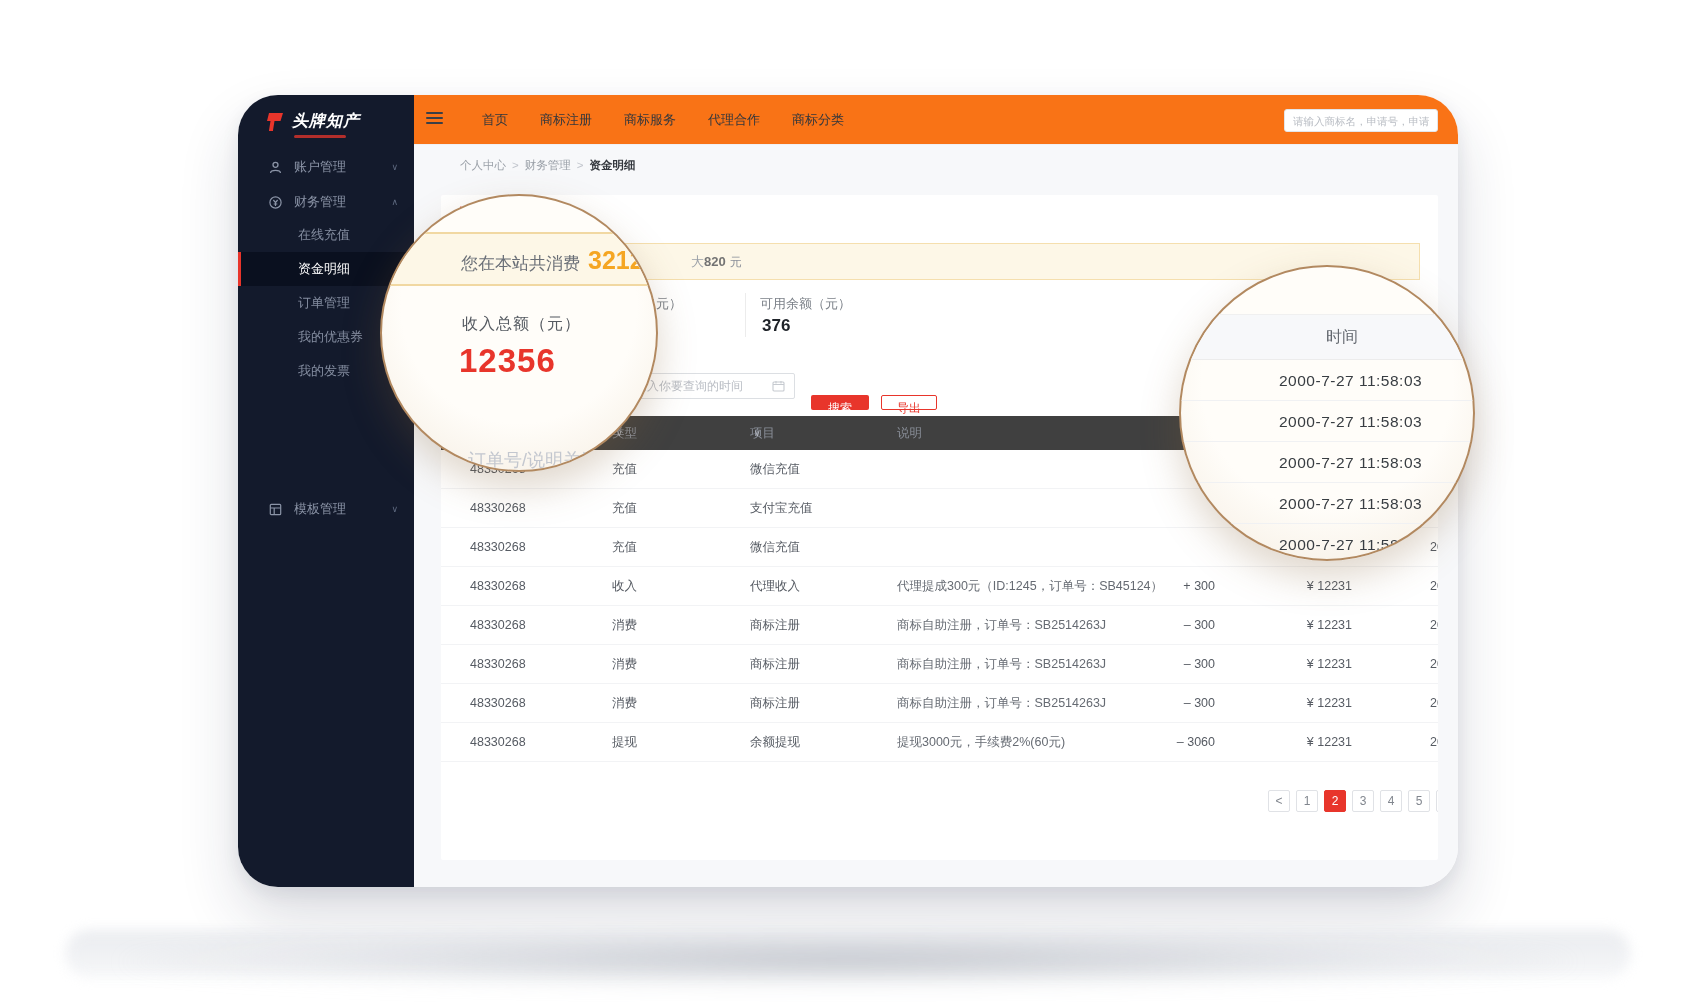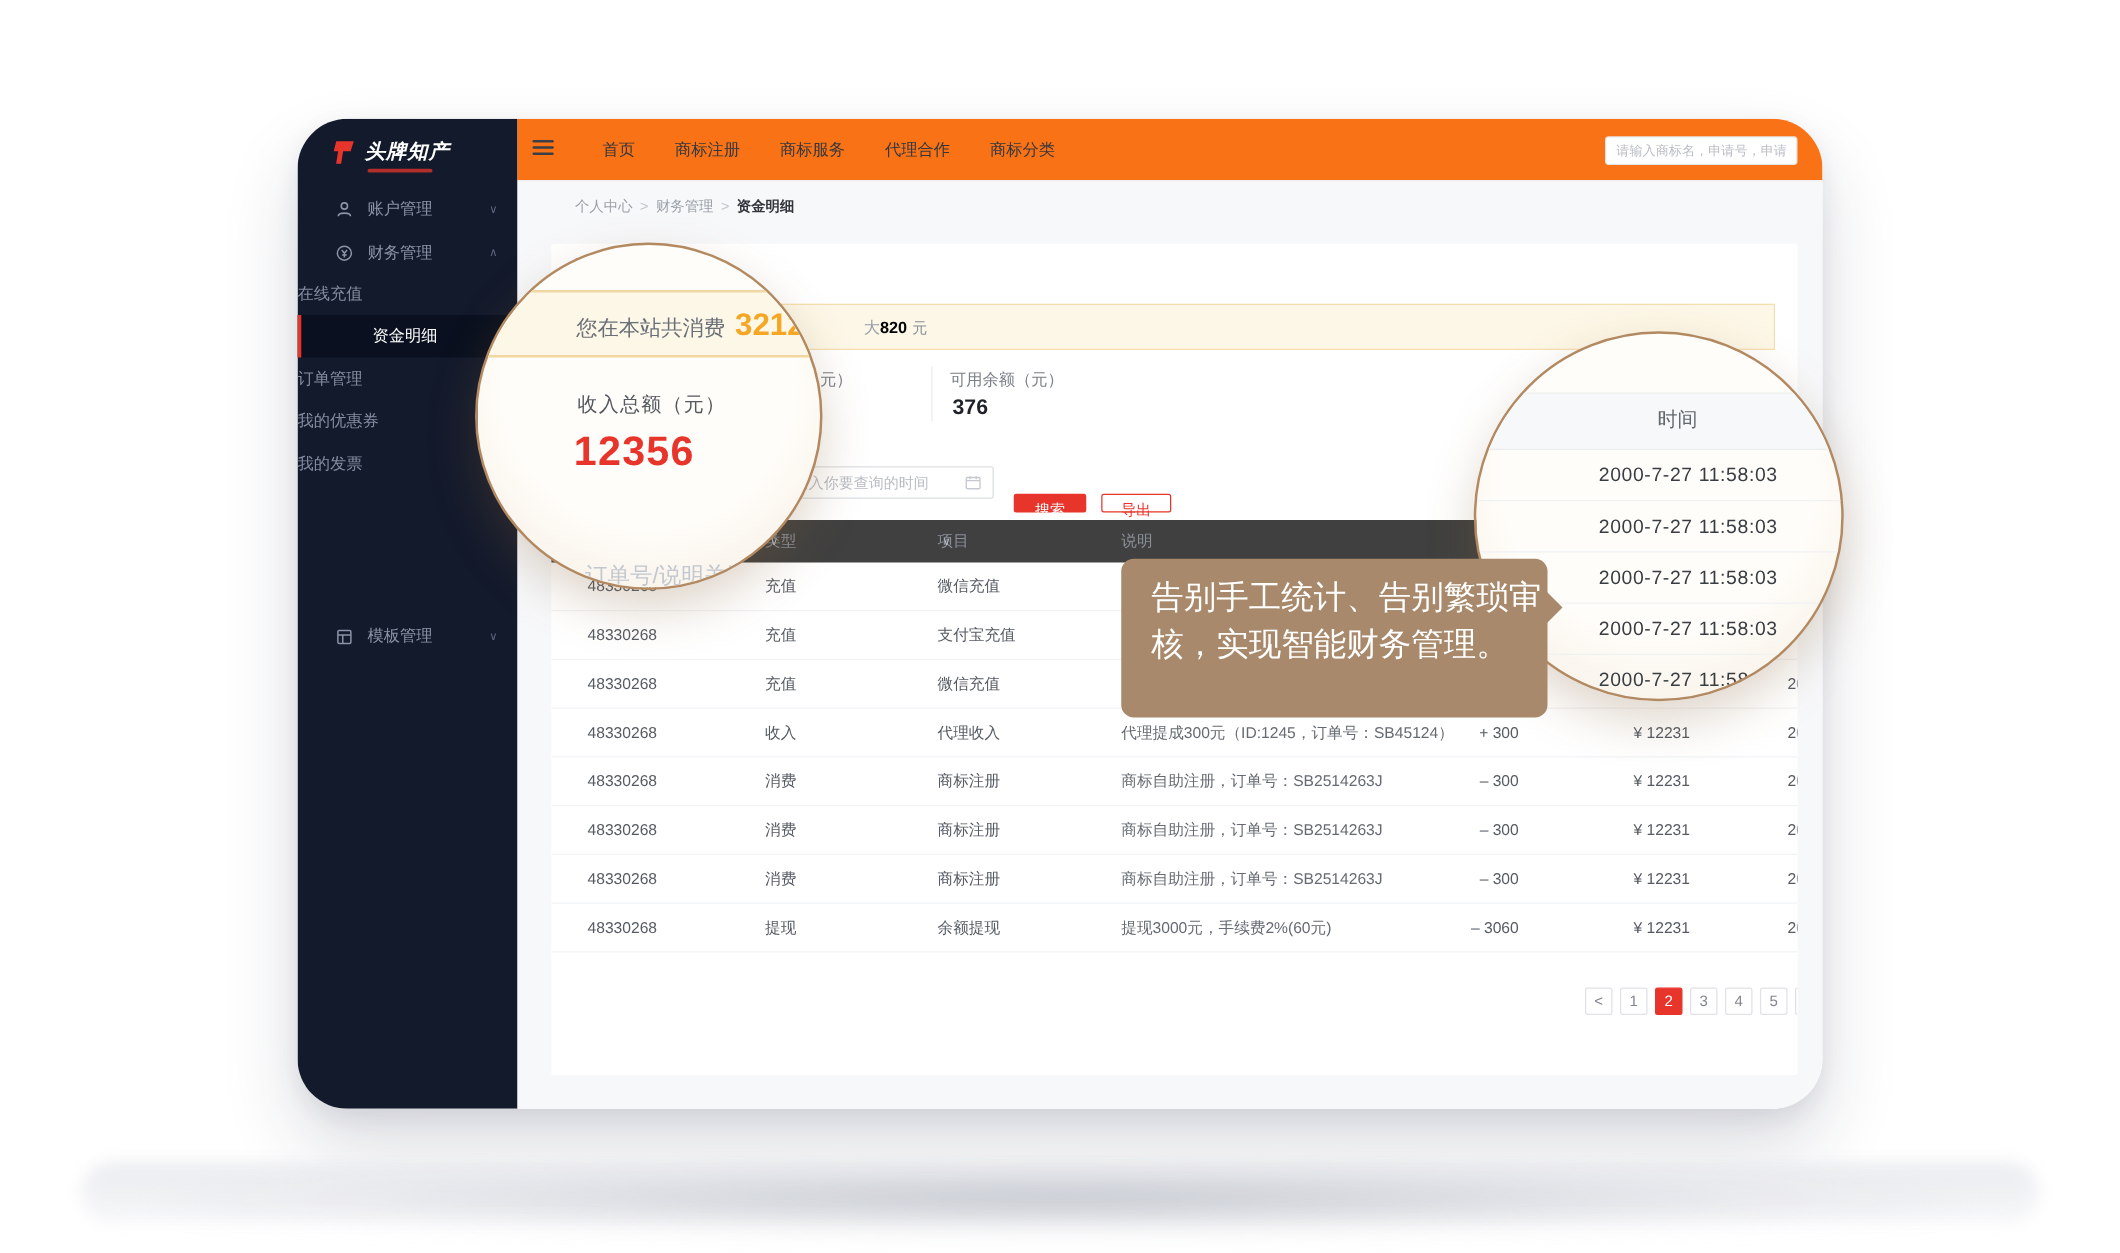--- a/index.html
+++ b/index.html
@@ -13,21 +13,21 @@
 
   
   .sidebar { position:absolute; left:0; top:0; width:176px; height:100%; background:#131a2c; }
   .logo-row { position:absolute; left:28px; top:16px; display:flex; align-items:center; gap:6px; }
   .logo-text { color:#fff; font-weight:bold; font-style:italic; font-size:16px; letter-spacing:1px; }
   .logo-sub { position:absolute; left:56px; top:40px; width:52px; height:3px; background:rgba(232,53,43,.75); filter:blur(.6px); border-radius:2px; }
   .side-item { position:absolute; left:0; width:176px; height:34px; display:flex; align-items:center;
                padding:0 16px 0 30px; color:#8b94a7; font-size:13px; cursor:default; }
   .side-item svg { margin-right:11px; flex:none; }
   .side-item .chev { margin-left:auto; font-size:9px; color:#5f6a80; }
-  .side-sub { height:34px; line-height:34px; color:#848da0; font-size:13px; width:176px; }
+  .side-sub { height:34px; line-height:34px; padding-left:60px; color:#848da0; font-size:13px; width:176px; }
   .side-sub.active { background:#0a101f; color:#fff; border-left:3px solid #e8352b; padding-left:57px; }
 
   
   .topbar { position:absolute; left:176px; top:0; right:0; height:50px; background:#f97316; border-bottom:1px solid #f0f1f3; }
   .hamburger { position:absolute; left:12px; top:17px; width:17px; cursor:pointer; }
   .hamburger i { display:block; height:2px; background:#3a3f47; margin-bottom:3px; border-radius:1px; }
   .nav-items { position:absolute; left:68px; top:0; height:50px; display:flex; align-items:center; gap:32px; }
   .nav-item { font-size:13px; color:#33373d; cursor:pointer; }
   .topsearch { position:absolute; right:20px; top:14px; width:154px; height:23px; border:1px solid #e3e5e8;
                border-radius:3px; font-size:10.5px; padding:0 8px; color:#666; background:#fff; }
@@ -39,21 +39,21 @@
   .breadcrumb .sep { margin:0 6px; color:#c0c4cc; }
   .breadcrumb .last { color:#33373d; font-weight:bold; }
   .card { position:absolute; left:27px; top:50px; width:997px; height:665px; background:#fff; border-radius:2px; overflow:hidden; }
 
   .card-title { position:absolute; left:18px; top:10px; font-size:14px; font-weight:bold; color:#e8352b; }
   .title-bar { position:absolute; left:18px; top:30px; width:58px; height:2px; background:#e8352b; }
 
   .banner { position:absolute; left:18px; top:48px; width:961px; height:37px; background:#fdf7e7; border:1px solid #f5dfae; }
   .banner .prefix { position:absolute; left:18px; top:10px; font-size:13px; color:#8a8f99; }
   .banner .right-group { position:absolute; left:231px; top:9px; font-size:13px; color:#9aa0a8; }
-  .banner .amt { color:#000000; font-weight:bold; }
+  .banner .amt { color:#737373; font-weight:bold; }
   .banner .unit { color:#8a8f99; font-size:12px; margin-left:4px; }
 
   .stat-mid-label { position:absolute; left:60px; top:100px; width:181px; text-align:right; font-size:13px; color:#7b8088; }
   .stat-divider { position:absolute; left:304px; top:98px; width:1px; height:44px; background:#ececec; }
   .stat-balance-label { position:absolute; left:319px; top:100px; font-size:13px; color:#7b8088; }
   .stat-balance-value { position:absolute; left:321px; top:121px; font-size:17px; font-weight:bold; color:#1f2329; }
 
   .date-input { position:absolute; left:183px; top:178px; width:171px; height:26px; border:1px solid #dcdfe3;
                 border-radius:2px; font-size:12px; padding:0 24px 0 10px; color:#666; background:#fff; }
   .date-input::placeholder { color:#b9bdc4; }
@@ -322,20 +322,16 @@
     <div class="c2-header">时间</div>
     <div class="c2-rows">
         <div class="c2row">2000-7-27  11:58:03</div>
         <div class="c2row">2000-7-27  11:58:03</div>
         <div class="c2row">2000-7-27  11:58:03</div>
         <div class="c2row">2000-7-27  11:58:03</div>
         <div class="c2row">2000-7-27  11:58:03</div>
       </div>
   </div>
 
-  <div class="callout callout2">
-    <span>告别手工统计、告别繁琐审核，实现智能财务管理。</span>
-    <div class="arrow"></div>
-  </div>
 
   <div class="base-bar"></div>
   <div class="base-glow"></div>
 </div>
 
 </body></html>

